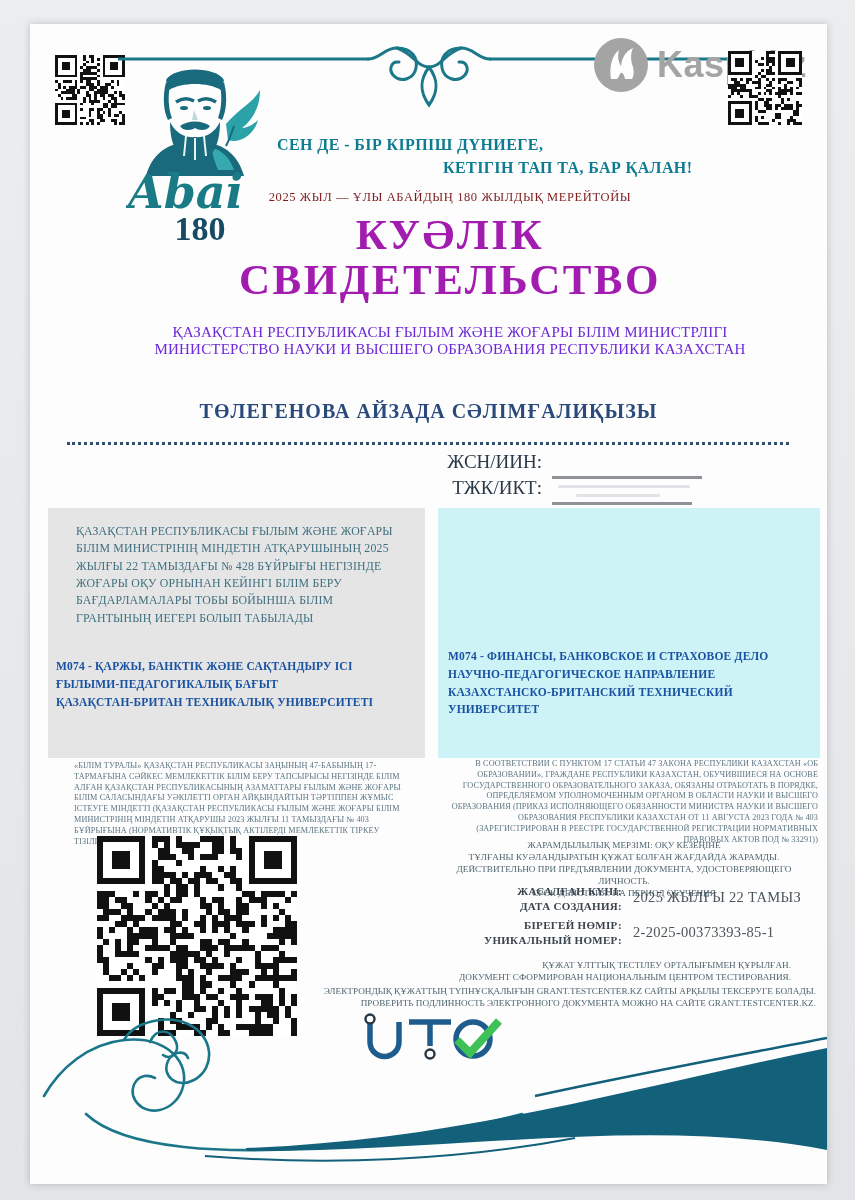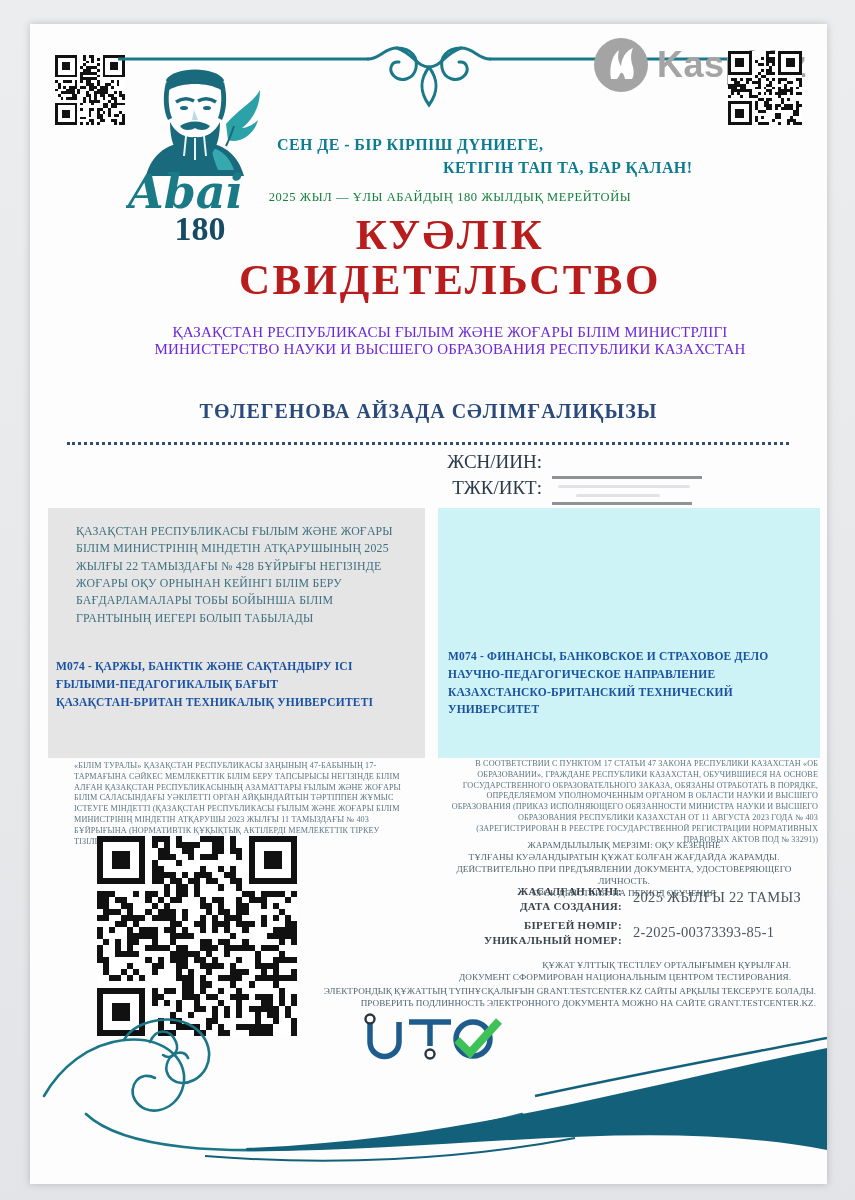--- a/index.html
+++ b/index.html
@@ -8,22 +8,22 @@
     background:linear-gradient(180deg,#ecedef 0%,#e7e8ea 60%,#e3e4e7 100%);
     font-family:"Liberation Serif", serif;
   }
   .abs{position:absolute;}
   .page{
     position:absolute;left:30px;top:24px;width:797px;height:1160px;
     background:#fdfdfe;box-shadow:0 0 7px rgba(40,50,60,.25);
   }
   .qr{position:absolute;background:#fff;}
   .slogan{position:absolute;color:#0d7b90;font-weight:bold;font-size:16px;letter-spacing:.4px;white-space:nowrap;}
-  .anniversary{position:absolute;left:70px;top:190px;width:760px;text-align:center;color:#15803d;font-size:12.5px;letter-spacing:.6px;}
-  .title{position:absolute;left:70px;width:760px;text-align:center;color:#b91c1c;font-weight:bold;letter-spacing:2.5px;font-size:43px;line-height:1;}
+  .anniversary{position:absolute;left:70px;top:190px;width:760px;text-align:center;color:#7f1d1d;font-size:12.5px;letter-spacing:.6px;}
+  .title{position:absolute;left:70px;width:760px;text-align:center;color:#a21caf;font-weight:bold;letter-spacing:2.5px;font-size:43px;line-height:1;}
   .ministry{position:absolute;left:70px;width:760px;text-align:center;color:#6d28d9;font-size:15px;letter-spacing:.2px;line-height:1;}
   .holder-name{position:absolute;left:40px;top:400px;width:777px;text-align:center;color:#294a7b;font-weight:bold;font-size:20px;letter-spacing:1px;white-space:nowrap;}
   .dotted-rule{position:absolute;left:67px;top:430px;width:722px;height:12px;border-bottom:3px dotted #31506f;}
   .id-label{position:absolute;left:280px;width:262px;text-align:right;color:#2a3a49;font-weight:normal;font-size:19px;}
   .id-line{position:absolute;height:2.5px;background:#8f9296;}
   .redact{position:absolute;background:rgba(165,172,176,.32);border-radius:2px;}
   .panel{position:absolute;top:508px;height:250px;background:#e5e5e5;}
   .panel-par{position:absolute;color:#3f7080;font-size:11.8px;line-height:1.47;letter-spacing:.2px;}
   .m074{position:absolute;color:#1952a2;font-weight:bold;font-size:11.5px;line-height:1.55;letter-spacing:.2px;}
   .legal{position:absolute;color:#5b7580;font-size:8.2px;line-height:1.32;letter-spacing:.1px;}

